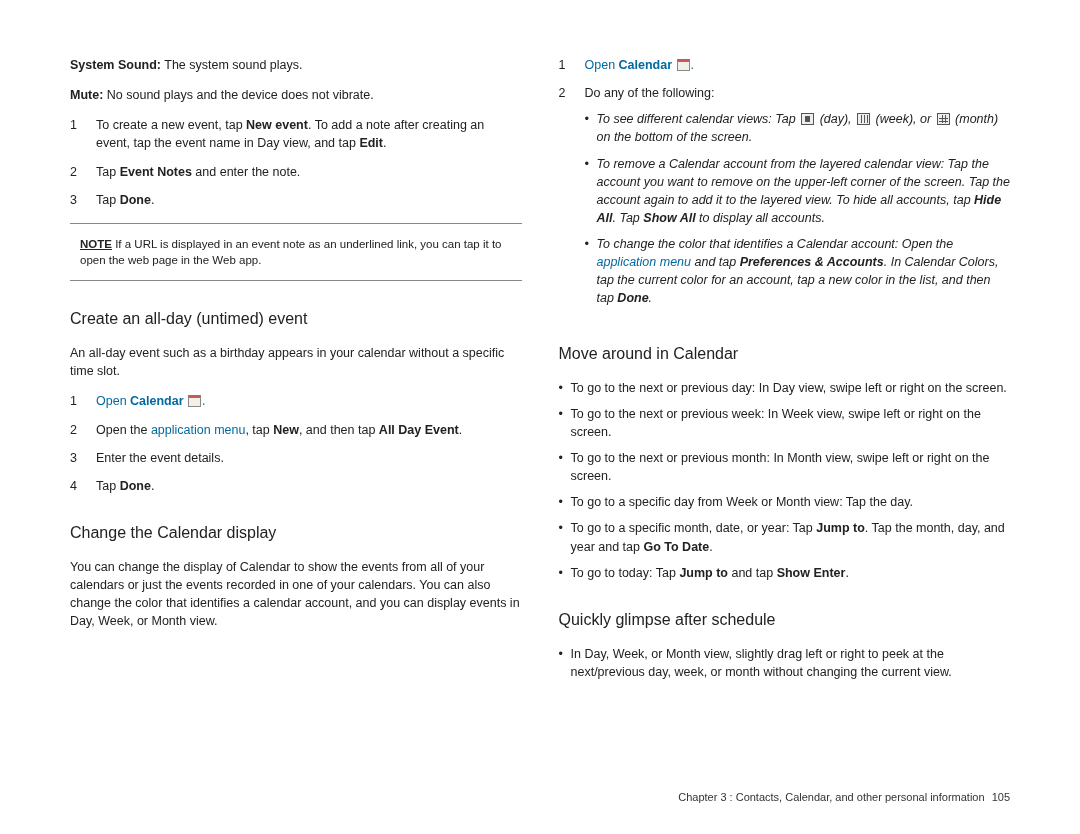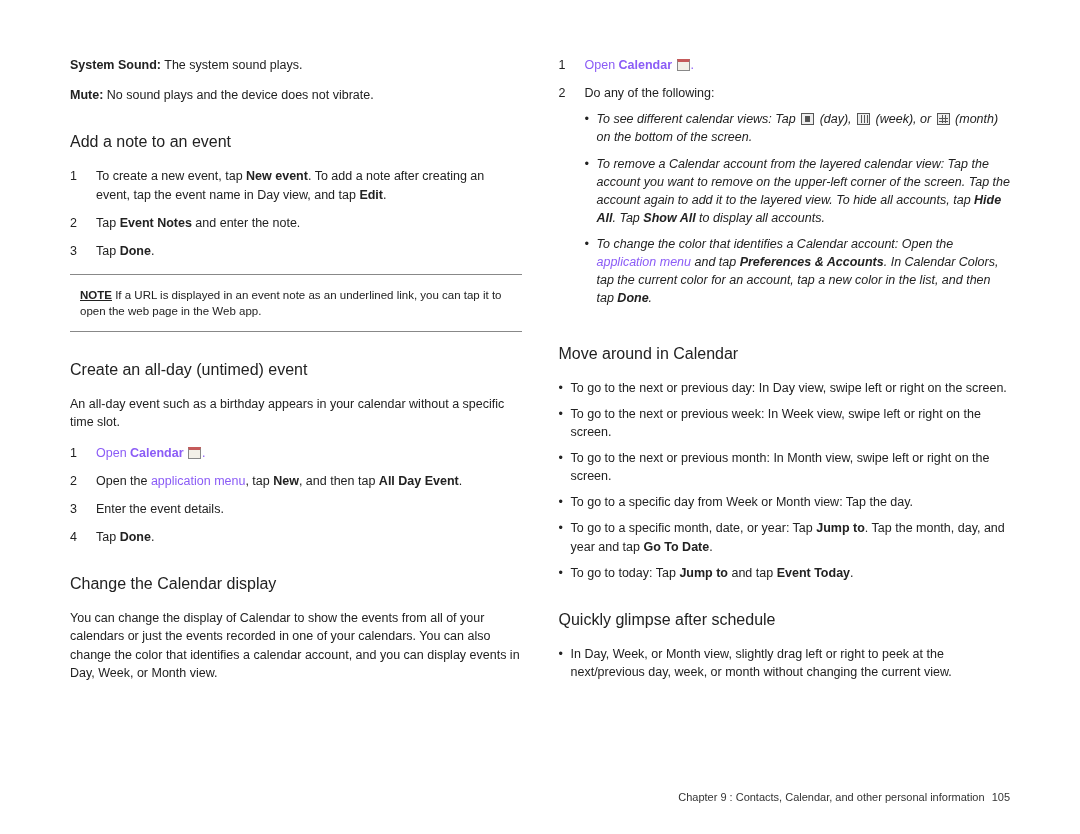--- a/index.html
+++ b/index.html
@@ -73,21 +73,21 @@
     padding-left: 12px;
     margin-bottom: 8px;
   }
   .sub-bullets > li::before {
     content: "•";
     position: absolute;
     left: 0;
     top: 0;
   }
   b, .bold { font-weight: 600; }
-  .link { color: #8b5cf6; }
+  .link { color: #0369a1; }
   .para { margin-bottom: 12px; }
   .note-box {
     border-top: 0.5px solid #888;
     border-bottom: 0.5px solid #888;
     padding: 12px 10px;
     margin: 14px 0 4px 0;
     font-size: 11.5px;
     line-height: 1.4;
   }
   .note-box b { font-weight: 600; text-decoration: underline; }
@@ -149,21 +149,20 @@
 
   <div class="col">
 
     <p class="para">
       <b>System Sound:</b><span> The system sound plays.</span>
     </p>
     <p class="para">
       <b>Mute:</b><span> No sound plays and the device does not vibrate.</span>
     </p>
 
-    <h2 class="section">Add a note to an event</h2>
     <ol class="steps">
       <li>
           <span class="num">1</span>
           <span class="content">
         <span>To create a new event, tap </span><b>New event</b><span>. To add a note after creating an event, tap the event name in Day view, and tap </span><b>Edit</b><span>.</span>
       </span>
         </li>
       <li>
           <span class="num">2</span>
           <span class="content">
@@ -245,27 +244,27 @@
     <h2 class="section">Move around in Calendar</h2>
     <ul class="bullets">
       <li>To go to the next or previous day: In Day view, swipe left or right on the screen.</li>
       <li>To go to the next or previous week: In Week view, swipe left or right on the screen.</li>
       <li>To go to the next or previous month: In Month view, swipe left or right on the screen.</li>
       <li>To go to a specific day from Week or Month view: Tap the day.</li>
       <li>
         <span>To go to a specific month, date, or year: Tap </span><b>Jump to</b><span>. Tap the month, day, and year and tap </span><b>Go To Date</b><span>.</span>
       </li>
       <li>
-        <span>To go to today: Tap </span><b>Jump to</b><span> and tap </span><b>Event Today</b><span>.</span>
+        <span>To go to today: Tap </span><b>Jump to</b><span> and tap </span><b>Show Enter</b><span>.</span>
       </li>
     </ul>
 
     <h2 class="section">Quickly glimpse after schedule</h2>
     <ul class="bullets">
       <li>In Day, Week, or Month view, slightly drag left or right to peek at the next/previous day, week, or month without changing the current view.</li>
     </ul>
   </div>
 </div>
 
 <div class="footer">
-  <span>Chapter 9 :  Contacts, Calendar, and other personal information</span>
+  <span>Chapter 3 :  Contacts, Calendar, and other personal information</span>
   <span class="pn">105</span>
 </div>
 
 </body></html>

